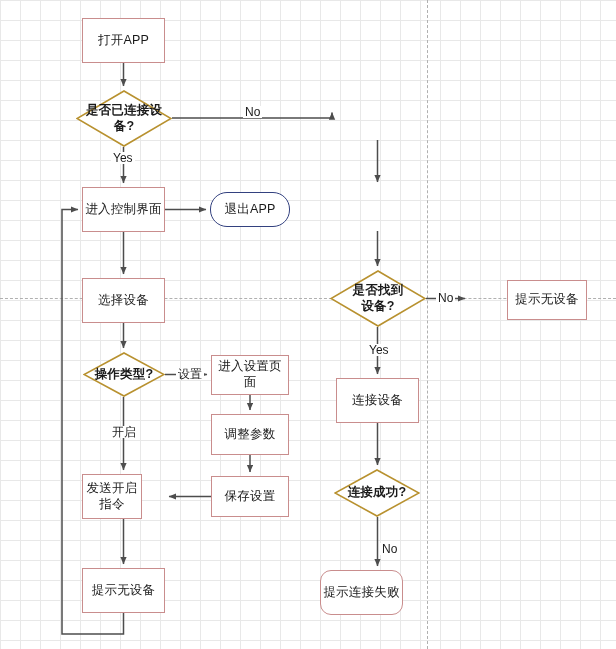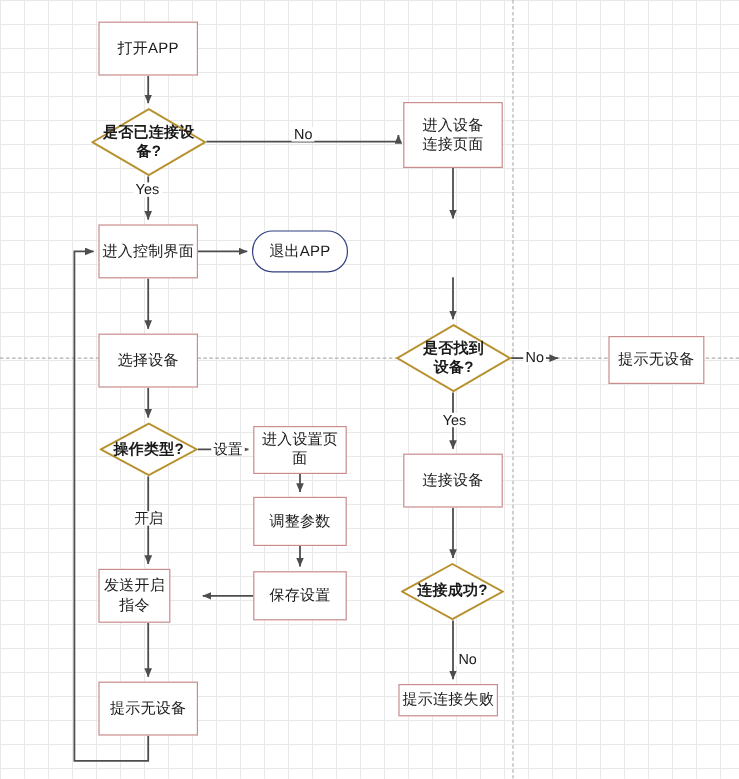--- a/index.html
+++ b/index.html
@@ -158,23 +158,20 @@
   </div>
 
   <div class="node process" style="left:82px;top:474px;width:60px;height:45px;">
     <span>发送开启指令</span>
   </div>
 
   <div class="node process" style="left:82px;top:568px;width:83px;height:45px;">
     <span>提示无设备</span>
   </div>
 
-  <div class="node process" style="left:336px;top:85px;width:83px;height:55px;">
-    <span style="display:block;width:62px;">进入设备连接页面</span>
-  </div>
 
 
   <div class="node decision" style="left:330px;top:270px;width:96px;height:57px;">
     <svg class="dshape" viewBox="0 0 96 57" preserveAspectRatio="none">
       <polygon points="48,1 95,28.5 48,56 1,28.5" fill="#ffffff" stroke="#b8912f" stroke-width="1.6"></polygon>
     </svg>
     <span class="dlabel" style="display:block;width:56px;">是否找到设备?</span>
   </div>
 
   <div class="node process" style="left:469px;top:280px;width:80px;height:40px;margin-left:38px;">
@@ -185,21 +182,21 @@
     <span>连接设备</span>
   </div>
 
   <div class="node decision" style="left:334px;top:469px;width:86px;height:48px;">
     <svg class="dshape" viewBox="0 0 86 48" preserveAspectRatio="none">
       <polygon points="43,1 85,24 43,47 1,24" fill="#ffffff" stroke="#b8912f" stroke-width="1.6"></polygon>
     </svg>
     <span class="dlabel">连接成功?</span>
   </div>
 
-  <div class="node process" style="left:332px;top:570px;width:83px;height:27px;">
+  <div class="node process" style="left:320px;top:570px;width:83px;height:45px;border-radius:11px;">
     <span>提示连接失败</span>
   </div>
 
   <div class="edge-label" style="left:243px;top:106px;">No</div>
   <div class="edge-label" style="left:111px;top:152px;">Yes</div>
   <div class="edge-label" style="left:176px;top:368px;">设置</div>
   <div class="edge-label" style="left:110px;top:426px;">开启</div>
   <div class="edge-label" style="left:436px;top:292px;">No</div>
   <div class="edge-label" style="left:367px;top:344px;">Yes</div>
   <div class="edge-label" style="left:380px;top:543px;">No</div>

